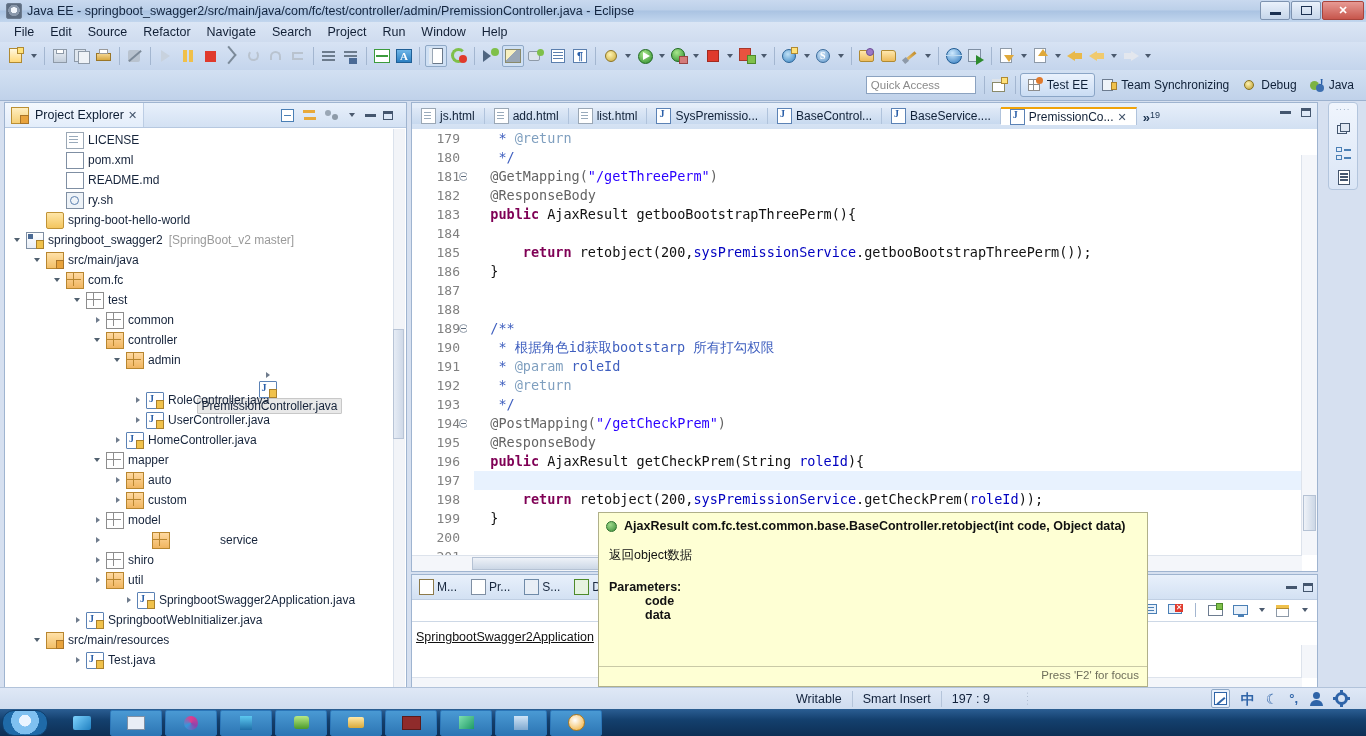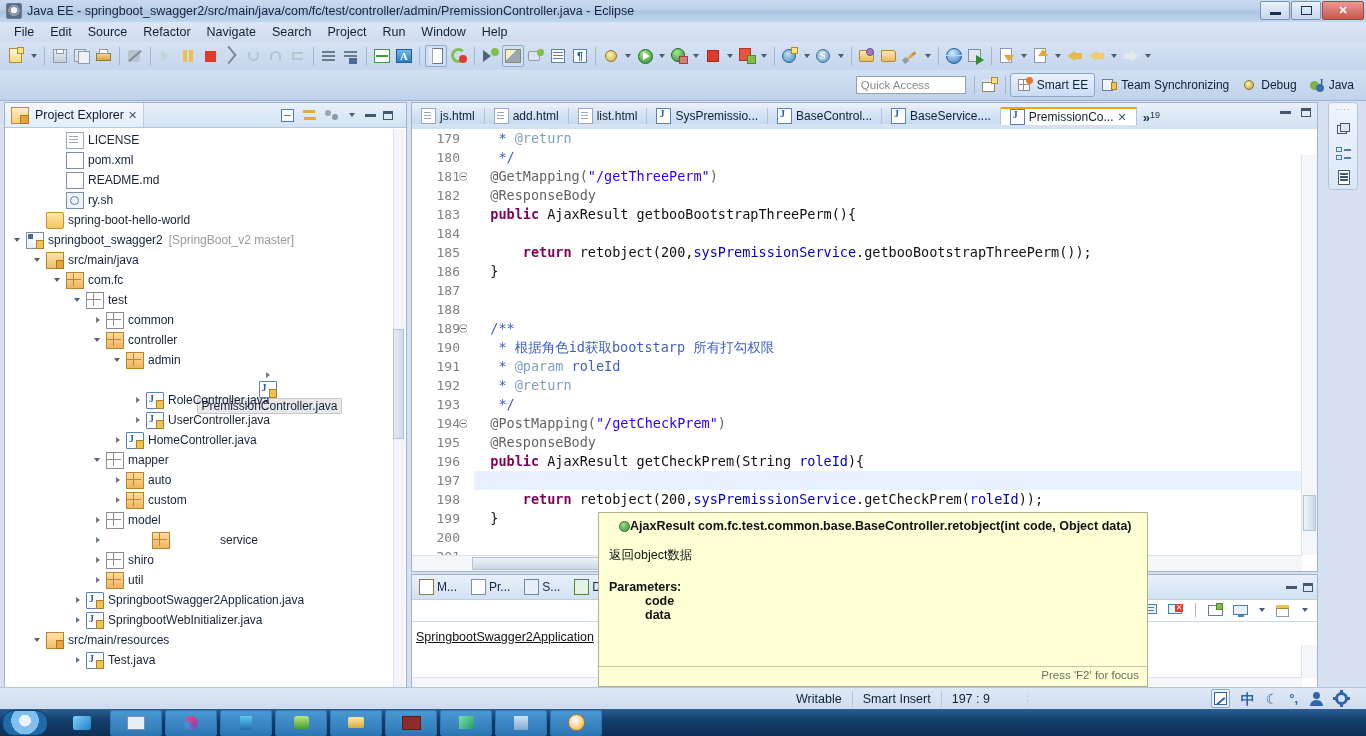--- a/index.html
+++ b/index.html
@@ -189,21 +189,21 @@
   #bhs{position:absolute;left:0;right:15px;bottom:0;height:15px;background:#f4f6fa;border-top:1px solid #dde3ec;}
   #bhthumb{position:absolute;left:190px;top:1px;height:13px;width:455px;background:linear-gradient(to bottom,#eef2f8,#ccd7e6);border:1px solid #b5c2d4;box-sizing:border-box;}
 
   
   #tooltip{
     position:absolute;left:598px;top:512px;width:550px;height:175px;
     background:#feffd4;border:1px solid #b0b08a;box-sizing:border-box;
     font-family:"Liberation Sans",sans-serif;font-size:12.5px;color:#111;
     z-index:60;
   }
-  #tthead{display:flex;align-items:center;padding:6px 8px 0 20px;font-weight:bold;font-size:12.5px;white-space:nowrap;}
+  #tthead{display:flex;align-items:center;gap:7px;padding:6px 8px 0 7px;font-weight:bold;font-size:12.5px;white-space:nowrap;}
   .greendot{width:9px;height:9px;border-radius:50%;background:radial-gradient(circle at 35% 30%,#9ed98a,#3f8f3a);border:1px solid #2f7330;flex:none;}
   #ttbody{padding:14px 10px 0 10px;}
   #ttdesc{margin-bottom:16px;}
   #ttparams{font-weight:bold;}
   #ttparams .p{margin-left:36px;font-weight:bold;}
   #ttfoot{position:absolute;left:0;right:0;bottom:0;height:20px;border-top:1px solid #c9c9a6;
     font-size:11.5px;color:#6f6f5c;text-align:right;padding:2px 8px 0 0;box-sizing:border-box;}
 
   
   #rightbar{position:absolute;right:2px;top:102px;width:42px;height:592px;}
@@ -450,21 +450,21 @@
     <div class="sq" style="left:11px;top:2px;width:7px;height:7px;background:#ffe27a;border:1px solid #b08a32;"></div>
   </div>
   <div class="sep"></div>
   <div class="persp active">
     <div class="tbtn" style="width:16px;height:16px;margin:0">
       <div class="sq" style="left:1px;top:2px;width:12px;height:12px;background:#fff;border:1px solid #8d8d8d;"></div>
       <div class="sq" style="left:1px;top:7px;width:12px;height:1px;background:#8d8d8d;"></div>
       <div class="sq" style="left:6px;top:2px;width:1px;height:12px;background:#8d8d8d;"></div>
       <div class="sq" style="left:9px;top:0px;width:7px;height:7px;border-radius:50%;background:#e07a2c;"></div>
     </div>
-    <span>Smart EE</span>
+    <span>Test EE</span>
   </div>
   <div class="persp">
     <div class="tbtn" style="width:16px;height:16px;margin:0">
       <div class="sq" style="left:1px;top:2px;width:11px;height:12px;background:#eef3f8;border:1px solid #6d7c90;"></div>
       <div class="sq" style="left:10px;top:5px;width:6px;height:8px;background:#f0c14b;border:1px solid #a9802c;"></div>
     </div>
     <span>Team Synchronizing</span>
   </div>
   <div class="persp">
     <div class="tbtn" style="width:16px;height:16px;margin:0">
@@ -619,21 +619,21 @@
       <div class="row" style="padding-left: 88px;">
         <div class="tw c"></div>
         <div class="ico i-pkg"></div>
         <span class="lbl">shiro</span>
       </div>
       <div class="row" style="padding-left: 88px;">
         <div class="tw c"></div>
         <div class="ico i-pkgf"></div>
         <span class="lbl">util</span>
       </div>
-      <div class="row" style="padding-left: 68px;">
+      <div class="row" style="padding-left: 68px; justify-content: center;">
         <div class="tw c"></div>
         <div class="ico i-java"></div>
         <span class="lbl">SpringbootSwagger2Application.java</span>
       </div>
       <div class="row" style="padding-left: 68px;">
         <div class="tw c"></div>
         <div class="ico i-java"></div>
         <span class="lbl">SpringbootWebInitializer.java</span>
       </div>
       <div class="row" style="padding-left: 28px;">

